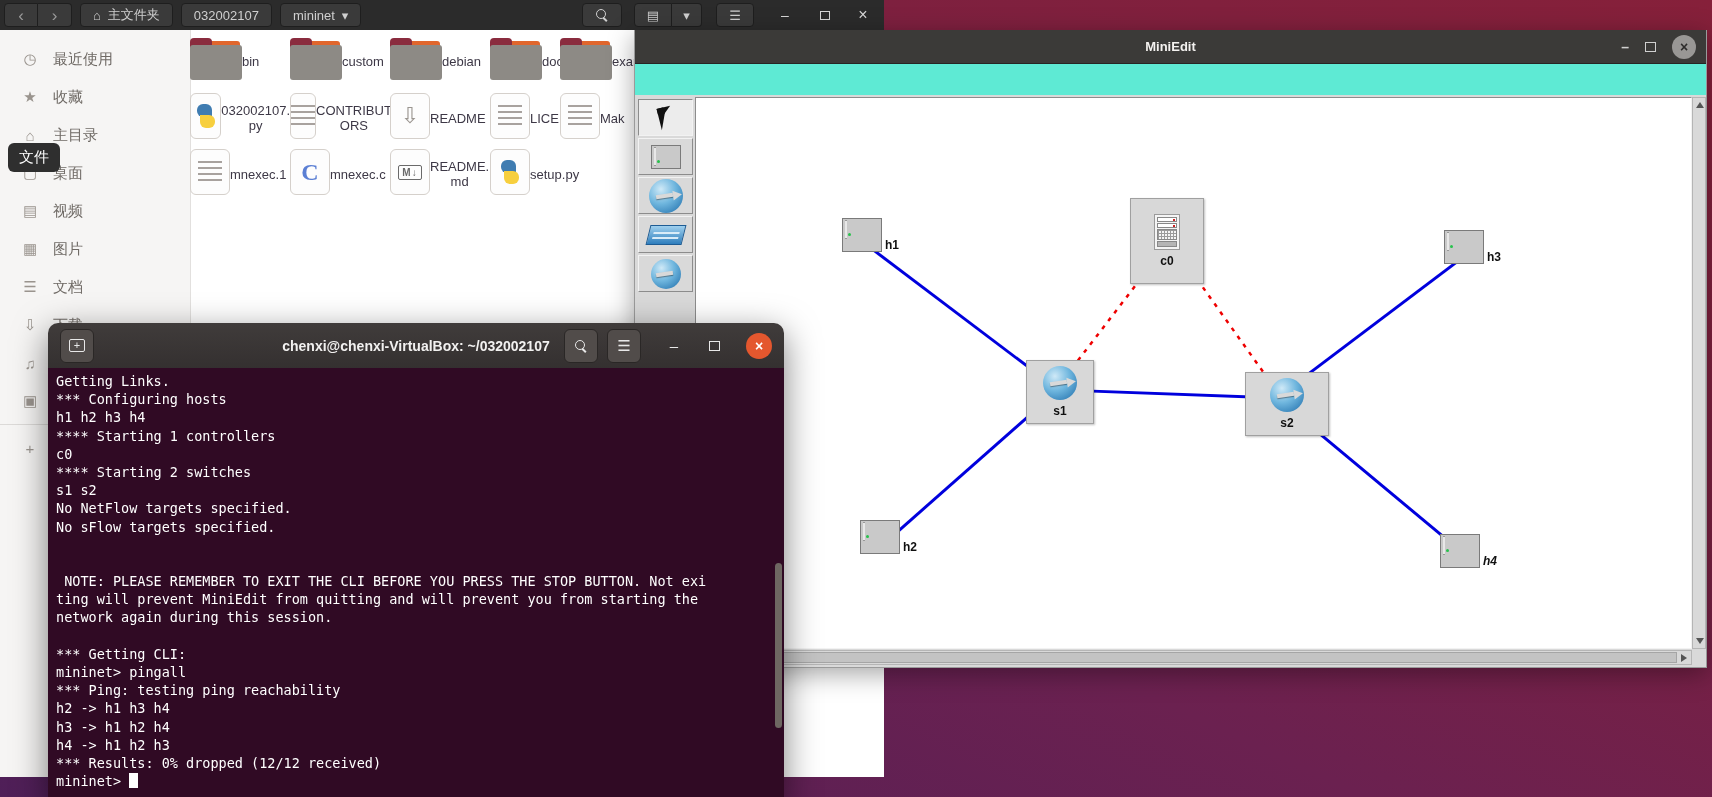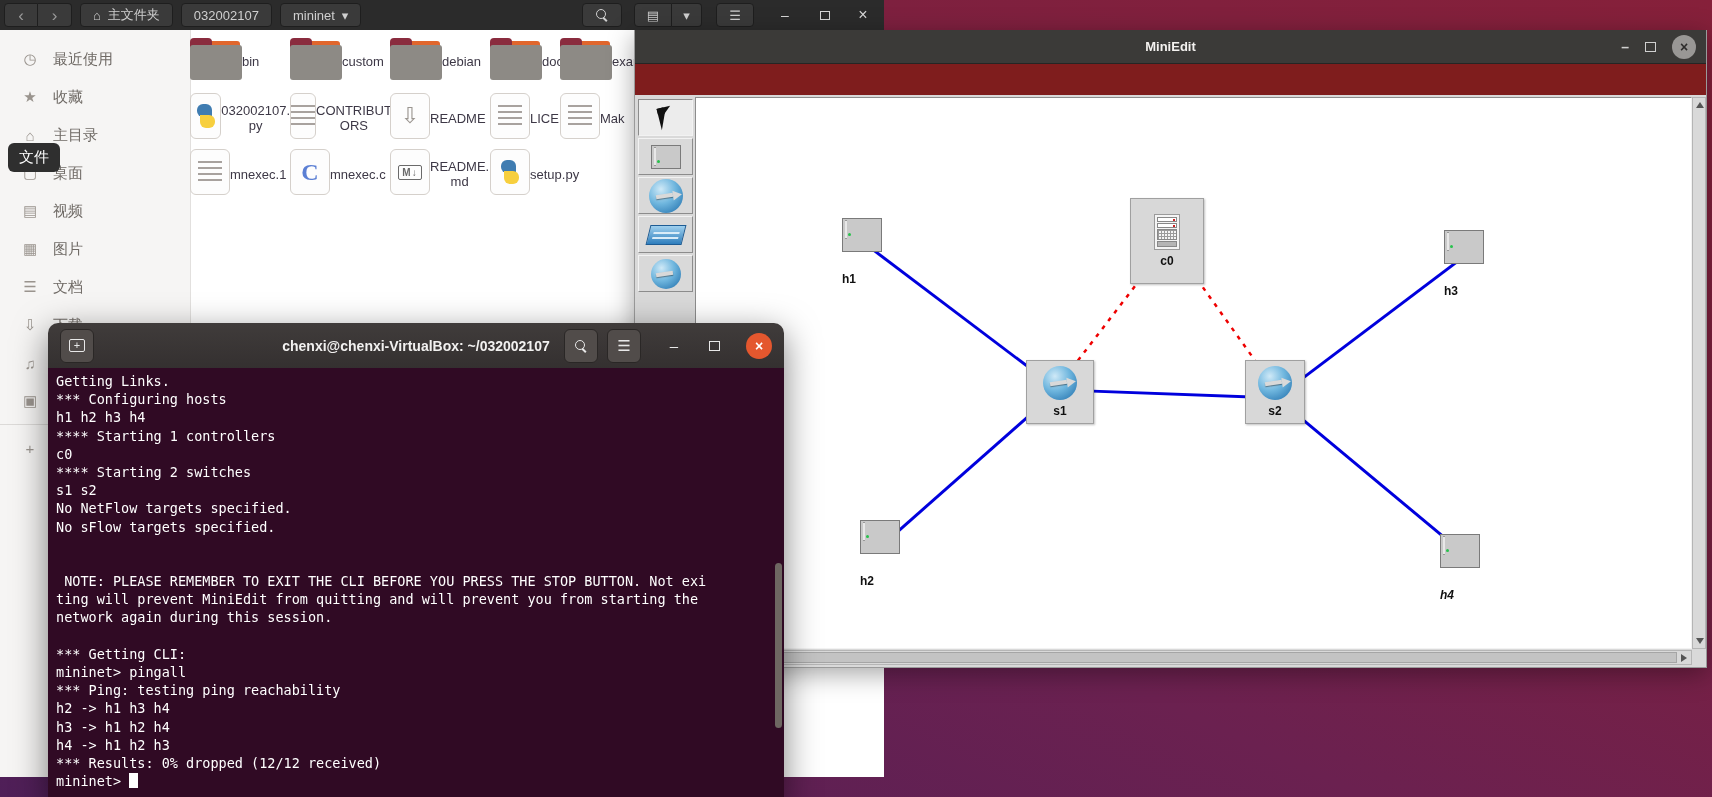--- a/index.html
+++ b/index.html
@@ -47,21 +47,21 @@
   .ficon { width:40px; height:46px; background:#fdfdfd; border:1px solid #d5d0cb; border-radius:6px; position:relative; display:flex; align-items:center; justify-content:center; }
   .ficon .lines { width:24px; height:22px; background:repeating-linear-gradient(#a8a29e 0 2px, transparent 2px 6px); }
   .pyico { position:relative; width:24px; height:24px; }
   .pyico .pb { position:absolute; left:3px; top:0; width:15px; height:13px; background:#3f7cb1; border-radius:6px 6px 0 6px; }
   .pyico .py { position:absolute; right:3px; bottom:0; width:15px; height:13px; background:#f7cf3e; border-radius:0 6px 6px 6px; }
   .cglyph { font-size:24px; font-weight:bold; color:#5b7fd4; font-family:"Liberation Serif",serif; }
   .mdglyph { font-size:10px; font-weight:bold; color:#6a6a6a; border:1.5px solid #6a6a6a; border-radius:2px; padding:1px 3px; letter-spacing:1px; }
   .dlglyph { font-size:22px; color:#9a958f; }
 
   
-  .me-window { position:absolute; left:634px; top:30px; width:1073px; height:638px; background:#7f1d1d; border:1px solid #9a9a9a; border-top:none; box-shadow:0 6px 24px rgba(0,0,0,.35); }
+  .me-window { position:absolute; left:634px; top:30px; width:1073px; height:638px; background:#5eead4; border:1px solid #9a9a9a; border-top:none; box-shadow:0 6px 24px rgba(0,0,0,.35); }
   .me-title { position:absolute; left:0; top:0; width:100%; height:34px; background:#3b3a38; display:flex; align-items:center; justify-content:center; color:#f4f2f0; font-weight:bold; font-size:13px; border-bottom:1px solid #262524; }
   .me-ctls { position:absolute; right:10px; top:0; height:34px; display:flex; align-items:center; gap:16px; }
   .me-min { color:#d0d0d0; font-size:14px; }
   .me-max { width:11px; height:10px; border:1.5px solid #d0d0d0; }
   .me-close { width:24px; height:24px; border-radius:50%; background:#999795; color:#2d2c2b; font-size:14px; font-weight:bold; display:flex; align-items:center; justify-content:center; }
   .me-menubar { position:absolute; left:0; top:34px; width:100%; height:31px; background:#d9d9d9; border-bottom:1px solid #b9b9b9; display:flex; align-items:center; gap:20px; padding-left:12px; font-size:13px; color:#141414; }
   .me-body { position:absolute; left:0; top:65px; right:0; bottom:0; background:#d9d9d9; }
   .me-palette { position:absolute; left:3px; top:4px; width:56px; display:flex; flex-direction:column; gap:2px; }
   .tool-btn { width:55px; height:37px; background:#d9d9d9; border:1px solid; border-color:#f2f2f2 #8c8c8c #8c8c8c #f2f2f2; display:flex; align-items:center; justify-content:center; }
   .tool-btn.selected { background:#ececec; border-color:#8c8c8c #f2f2f2 #f2f2f2 #8c8c8c; }
@@ -77,21 +77,21 @@
   .me-canvas { position:absolute; left:60px; top:2px; right:14px; bottom:18px; background:#ffffff; border:1px solid; border-color:#8c8c8c #f2f2f2 #f2f2f2 #8c8c8c; overflow:hidden; }
   .me-canvas svg { position:absolute; left:0; top:0; width:100%; height:100%; }
   .me-vscroll { position:absolute; right:0; top:2px; bottom:18px; width:14px; background:#d9d9d9; border:1px solid #b5b5b5; }
   .me-hscroll { position:absolute; left:60px; right:14px; bottom:2px; height:15px; background:#d9d9d9; border:1px solid #b5b5b5; }
   .tri-up { position:absolute; left:3px; top:4px; width:0; height:0; border-left:4px solid transparent; border-right:4px solid transparent; border-bottom:6px solid #555; }
   .tri-dn { position:absolute; left:3px; bottom:4px; width:0; height:0; border-left:4px solid transparent; border-right:4px solid transparent; border-top:6px solid #555; }
   .tri-lf { position:absolute; left:4px; top:3px; width:0; height:0; border-top:4px solid transparent; border-bottom:4px solid transparent; border-right:6px solid #555; }
   .tri-rt { position:absolute; right:4px; top:3px; width:0; height:0; border-top:4px solid transparent; border-bottom:4px solid transparent; border-left:6px solid #555; }
   .hs-handle { position:absolute; left:14px; right:14px; top:1px; bottom:1px; background:#c3c3c3; border:1px solid #a5a5a5; }
 
-  .node { position:absolute; display:flex; flex-direction:column; align-items:flex-start; gap:20px; }
+  .node { position:absolute; display:flex; flex-direction:row; align-items:flex-end; gap:3px; }
   .node .nlabel { font-size:12px; font-weight:bold; color:#101010; }
   .node-tile { background:#d8d8d8; border:1px solid #a0a0a0; box-shadow:1px 1px 2px rgba(0,0,0,.25); display:flex; flex-direction:column; align-items:center; justify-content:center; gap:4px; }
   .hostnode .host-ico { width:40px; height:34px; }
   .ctl-ico { width:26px; height:36px; background:#f4f4f4; border:1px solid #9a9a9a; display:flex; flex-direction:column; gap:1px; padding:2px; }
   .ctl-ico .u { height:5px; background:#fff; border:1px solid #888; position:relative; }
   .ctl-ico .u::after { content:""; position:absolute; right:1px; top:1px; width:2px; height:2px; background:#cc2222; }
   .ctl-ico .grid { flex:1; background:repeating-linear-gradient(90deg,#9a9a9a 0 1px, transparent 1px 3px), repeating-linear-gradient(#9a9a9a 0 1px, transparent 1px 3px); border:1px solid #888; }
   .ctl-ico .base { height:6px; background:#b5b5b5; border:1px solid #888; }
 
   
@@ -379,21 +379,21 @@
         <span class="host-ico"><span class="scr"></span></span>
         <span class="nlabel">h4</span>
       </div>
       <div class="node node-tile" style="left:330px;top:262px;width:68px;height:64px;">
         <span class="sw-ico">
             <span class="bar"></span>
             <span class="tip"></span>
           </span>
         <span class="nlabel">s1</span>
       </div>
-      <div class="node node-tile" style="left:549px;top:262px;width:60px;height:64px;">
+      <div class="node node-tile" style="left:549px;top:274px;width:84px;height:64px;">
         <span class="sw-ico">
             <span class="bar"></span>
             <span class="tip"></span>
           </span>
         <span class="nlabel">s2</span>
       </div>
       <div class="node node-tile" style="left:434px;top:100px;width:74px;height:86px;">
         <span class="ctl-ico">
             <span class="u"></span>
             <span class="u"></span>

